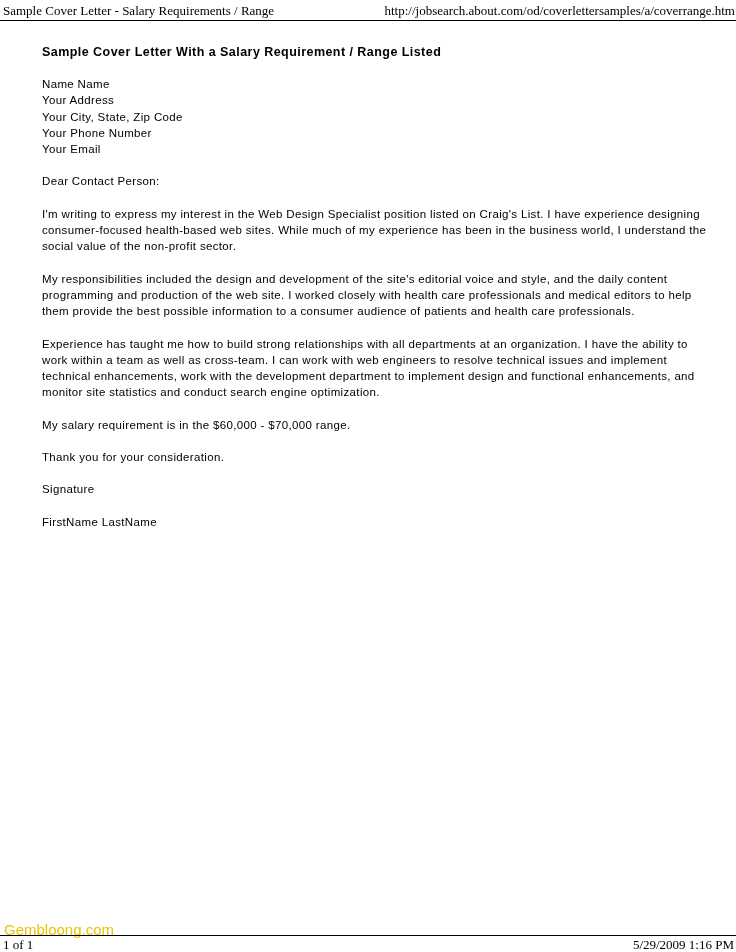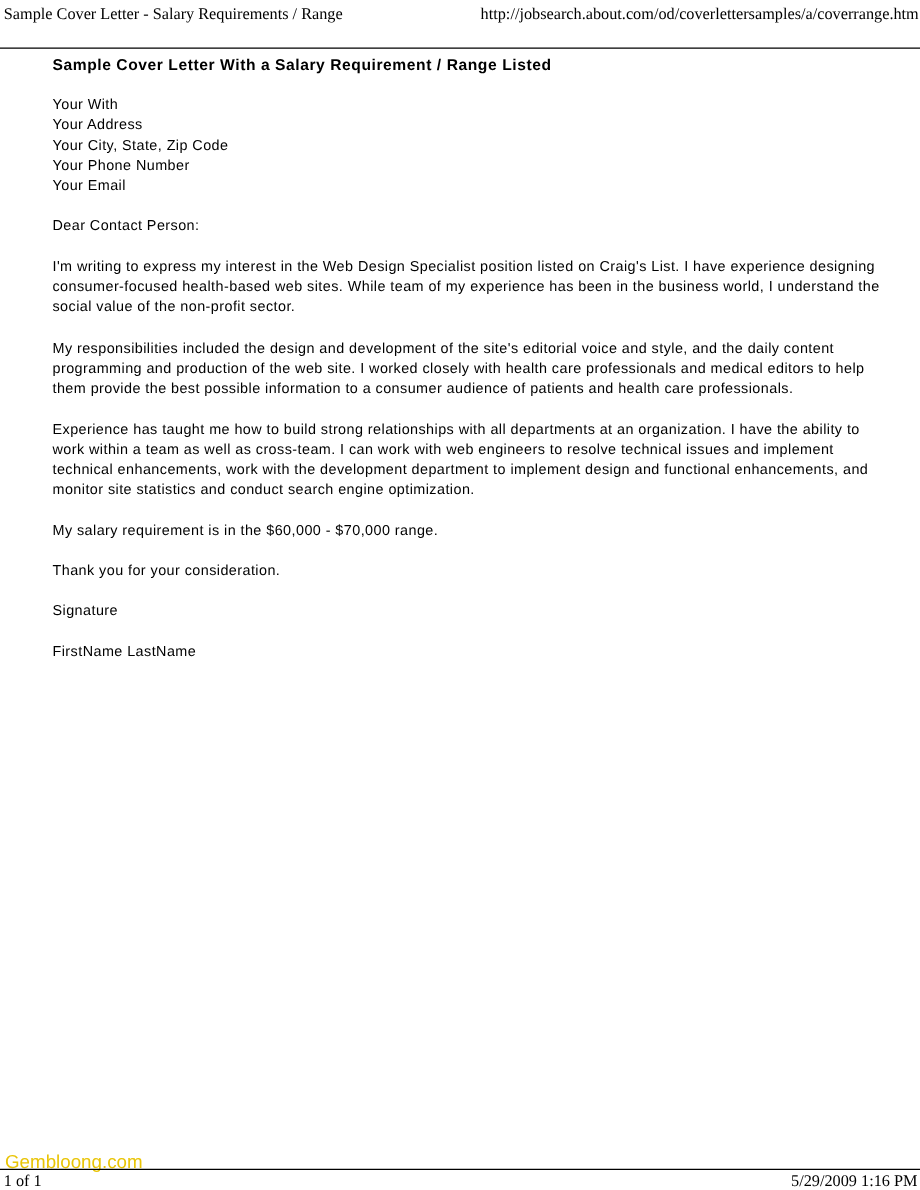--- a/index.html
+++ b/index.html
@@ -14,21 +14,21 @@
     position: relative;
     width: 736px;
     height: 952px;
     background: #ffffff;
     overflow: hidden;
   }
   
   .print-header {
     position: absolute;
     top: 0; left: 0; right: 0;
-    height: 39px;
+    height: 21px;
     display: flex;
     justify-content: space-between;
     align-items: flex-start;
     padding: 3px 1px 0 3px;
     border-bottom: 1px solid #000000;
     font-family: "Liberation Serif", serif;
     font-size: 13px;
     white-space: nowrap;
   }
   .print-header .ph-url { overflow: hidden; text-align: center; }
@@ -81,31 +81,31 @@
   <header class="print-header">
     <span class="ph-title">Sample Cover Letter - Salary Requirements / Range</span>
     <span class="ph-url">http://jobsearch.about.com/od/coverlettersamples/a/coverrange.htm</span>
   </header>
 
   <main class="letter">
 
     <h1 class="letter-heading">Sample Cover Letter With a Salary Requirement / Range Listed</h1>
 
     <div class="block">
-      <div class="line">Your With</div>
+      <div class="line">Name Name</div>
       <div class="line">Your Address</div>
       <div class="line">Your City, State, Zip Code</div>
       <div class="line">Your Phone Number</div>
       <div class="line">Your Email</div>
     </div>
 
 
     <p>Dear Contact Person:</p>
 
-    <p>I'm writing to express my interest in the Web Design Specialist position listed on Craig's List. I have experience designing consumer-focused health-based web sites. While team of my experience has been in the business world, I understand the social value of the non-profit sector.</p>
+    <p>I'm writing to express my interest in the Web Design Specialist position listed on Craig's List. I have experience designing consumer-focused health-based web sites. While much of my experience has been in the business world, I understand the social value of the non-profit sector.</p>
 
     <p>My responsibilities included the design and development of the site's editorial voice and style, and the daily content programming and production of the web site. I worked closely with health care professionals and medical editors to help them provide the best possible information to a consumer audience of patients and health care professionals.</p>
 
     <p>Experience has taught me how to build strong relationships with all departments at an organization. I have the ability to work within a team as well as cross-team. I can work with web engineers to resolve technical issues and implement technical enhancements, work with the development department to implement design and functional enhancements, and monitor site statistics and conduct search engine optimization.</p>
 
     <p>My salary requirement is in the $60,000 - $70,000 range.</p>
 
     <p>Thank you for your consideration.</p>
 
     <p>Signature</p>

